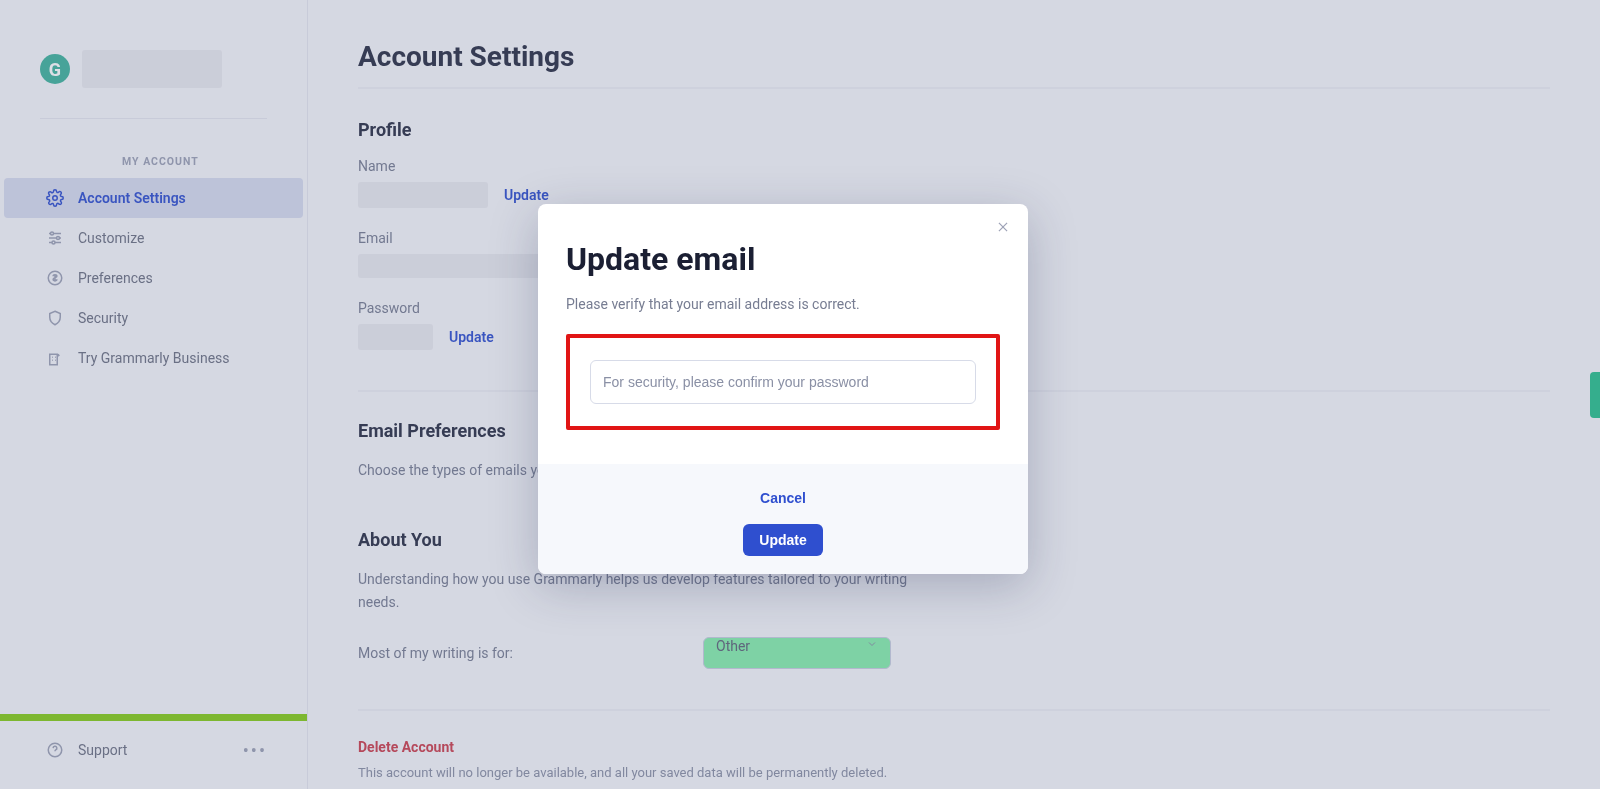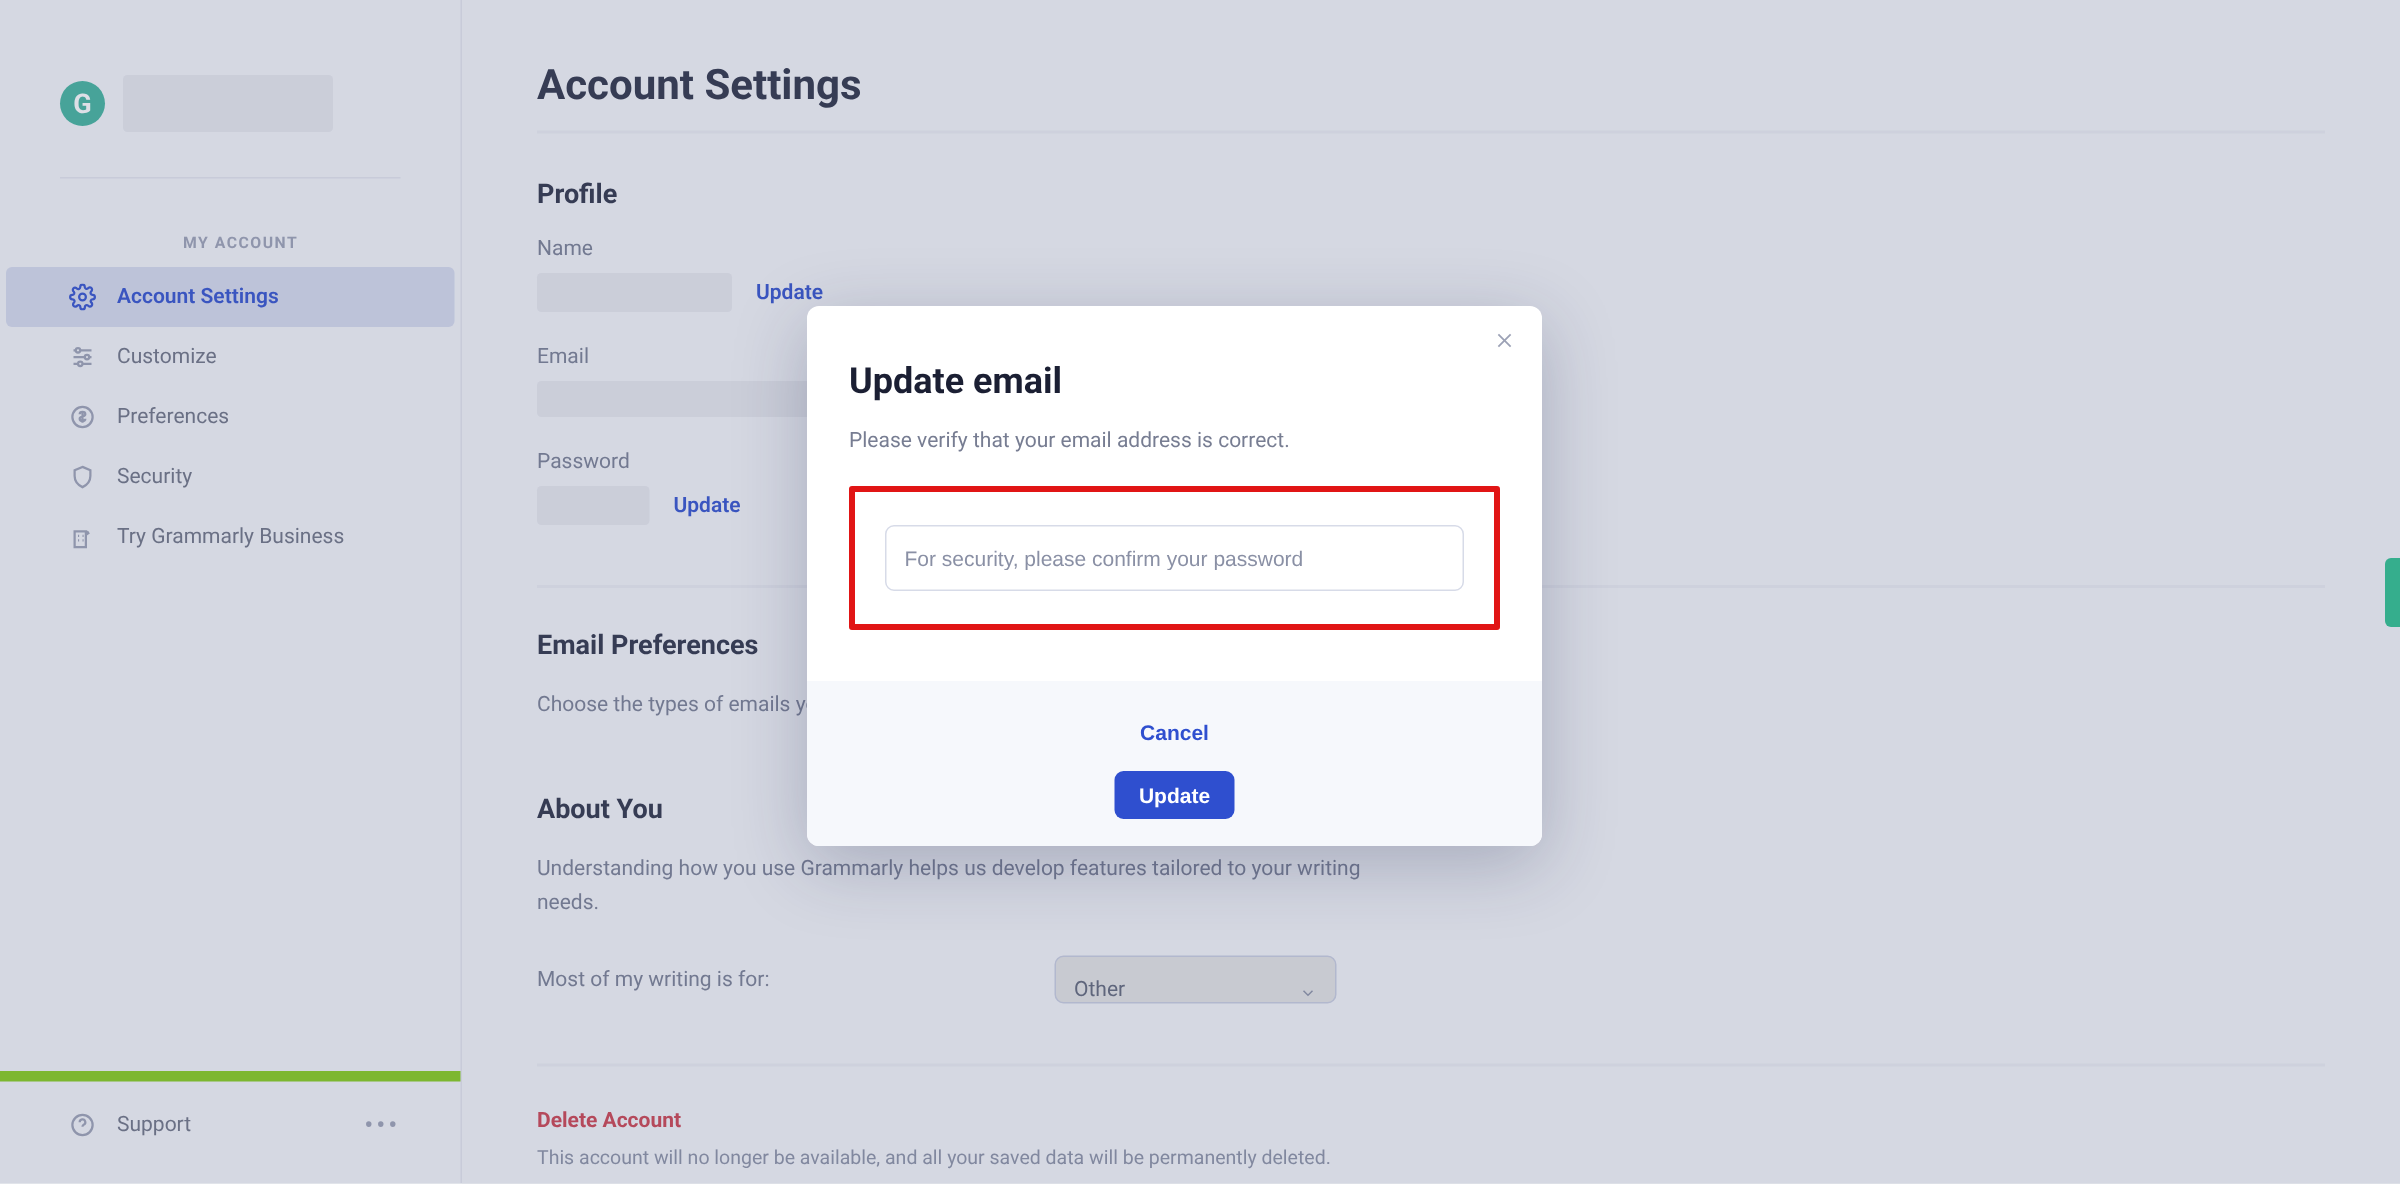--- a/index.html
+++ b/index.html
@@ -184,23 +184,23 @@
     .writing-label {
       font-size: 14px;
       color: #777d92;
       width: 345px;
     }
     .select-box {
       width: 188px;
       height: 32px;
       border: 1px solid #c8cde0;
       border-radius: 6px;
-      background: #e5e5e5;
-      display: flex;
-      align-items: flex-end;
+      background: #86efac;
+      display: flex;
+      align-items: flex-start;
       justify-content: space-between;
       padding: 0 12px;
       font-size: 14px;
       color: #5e6478;
       cursor: pointer;
     }
     .select-box .chev {
       color: #8a90a5;
     }
     .delete-title {
@@ -232,21 +232,21 @@
       color: #9ca1b5;
       font-size: 16px;
       cursor: pointer;
       background: none;
       border: none;
     }
     .modal-body {
       padding: 36px 28px 28px 28px;
     }
     .modal-title {
-      font-size: 24px;
+      font-size: 32px;
       font-weight: 700;
       color: #1b1f33;
       margin-bottom: 18px;
     }
     .modal-subtitle {
       font-size: 14px;
       color: #777d92;
       margin-bottom: 22px;
     }
     .modal-input {

